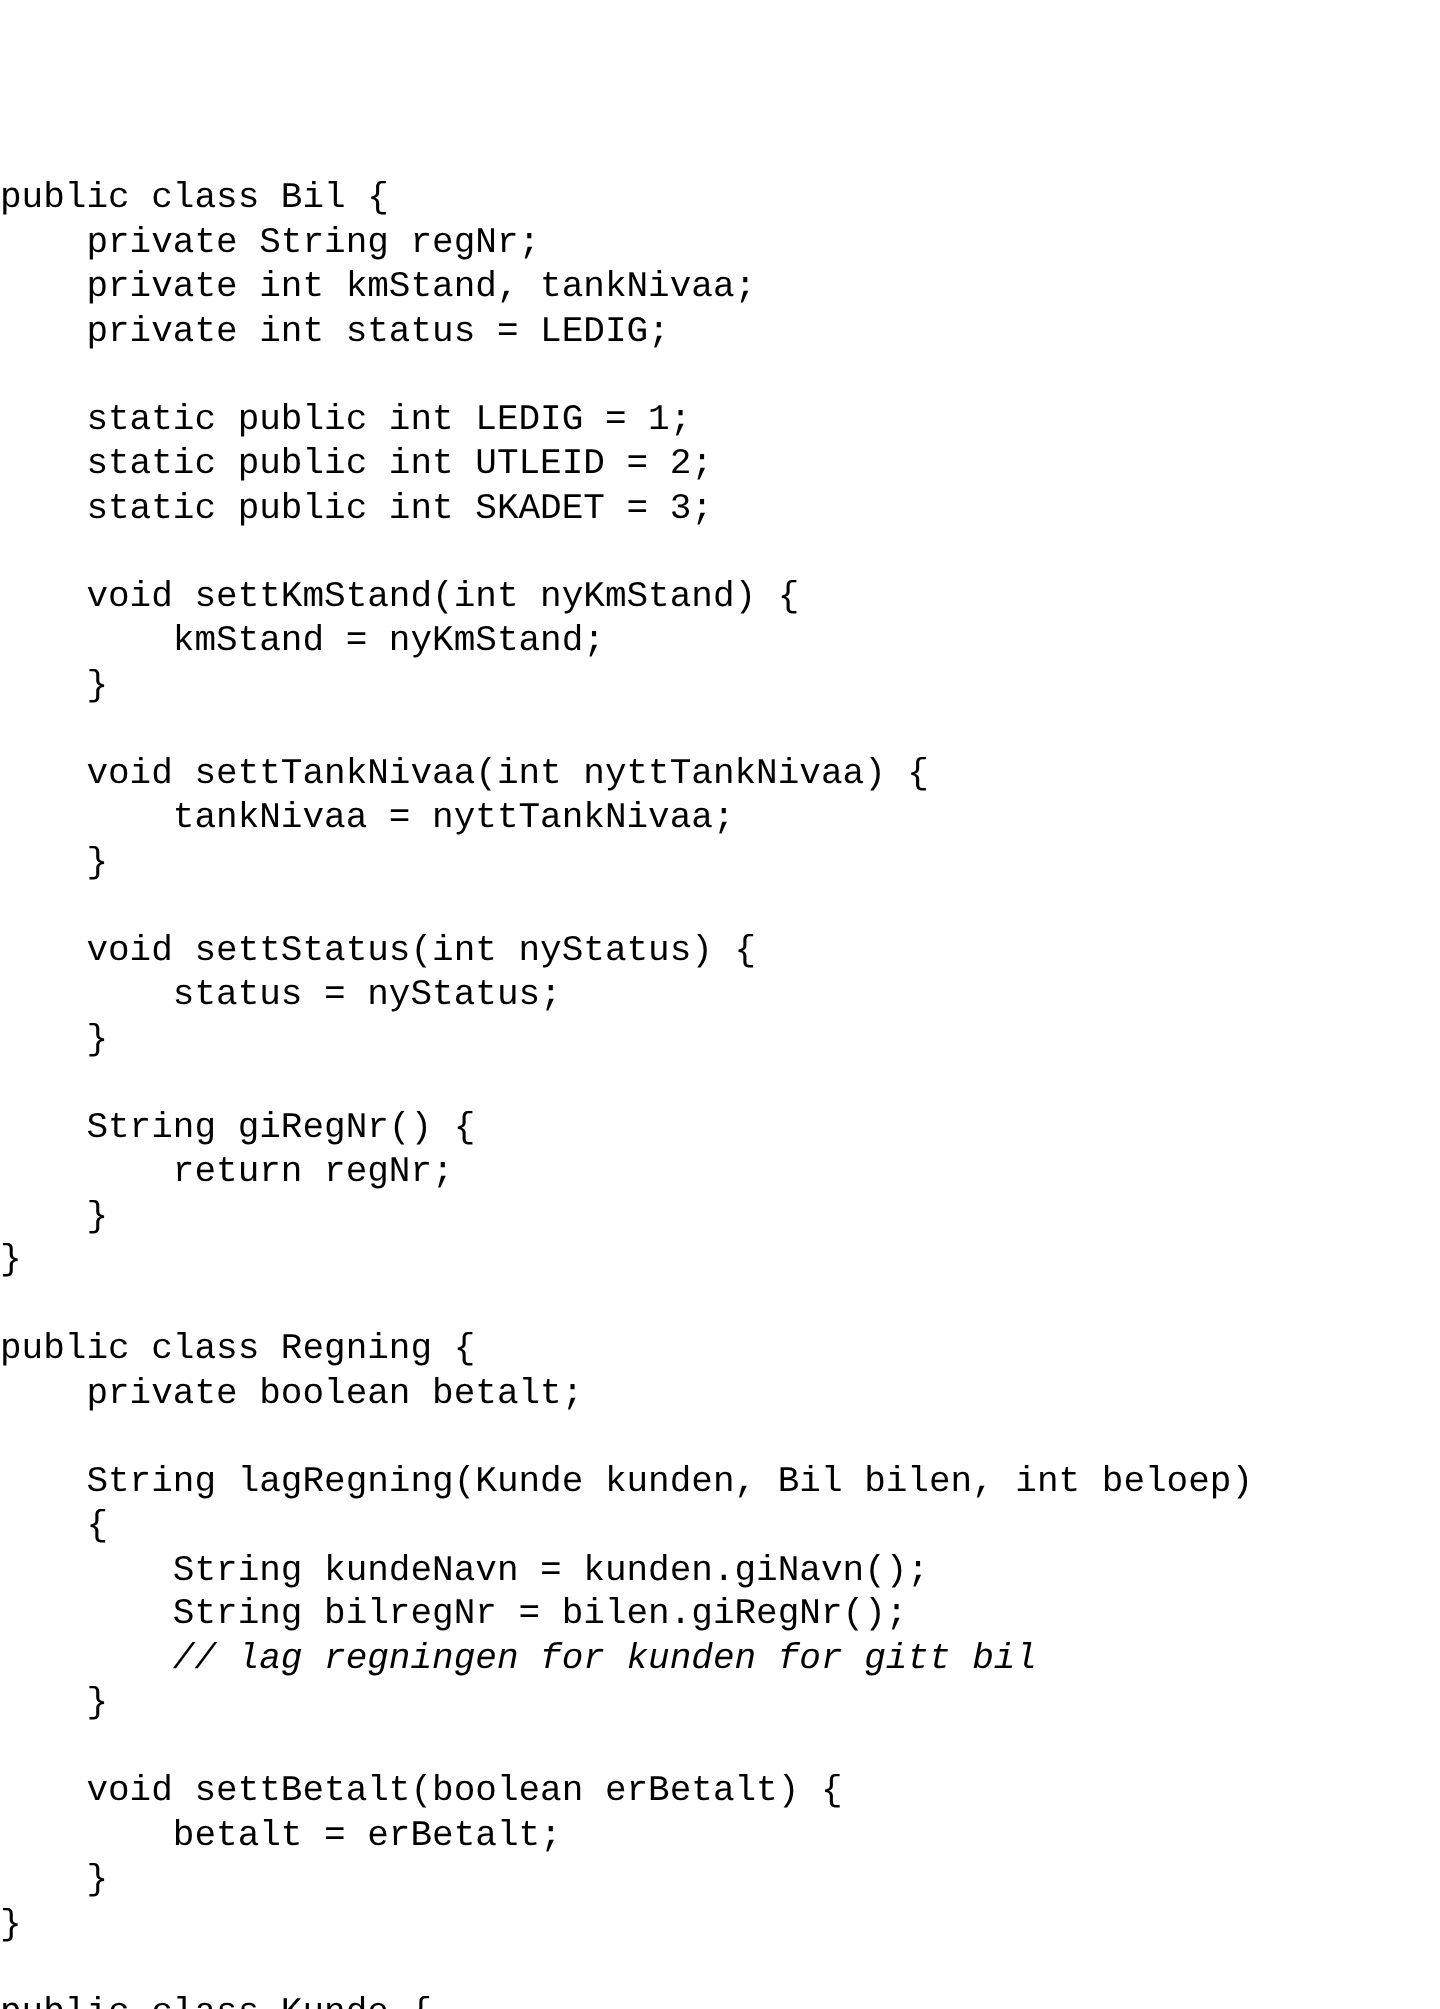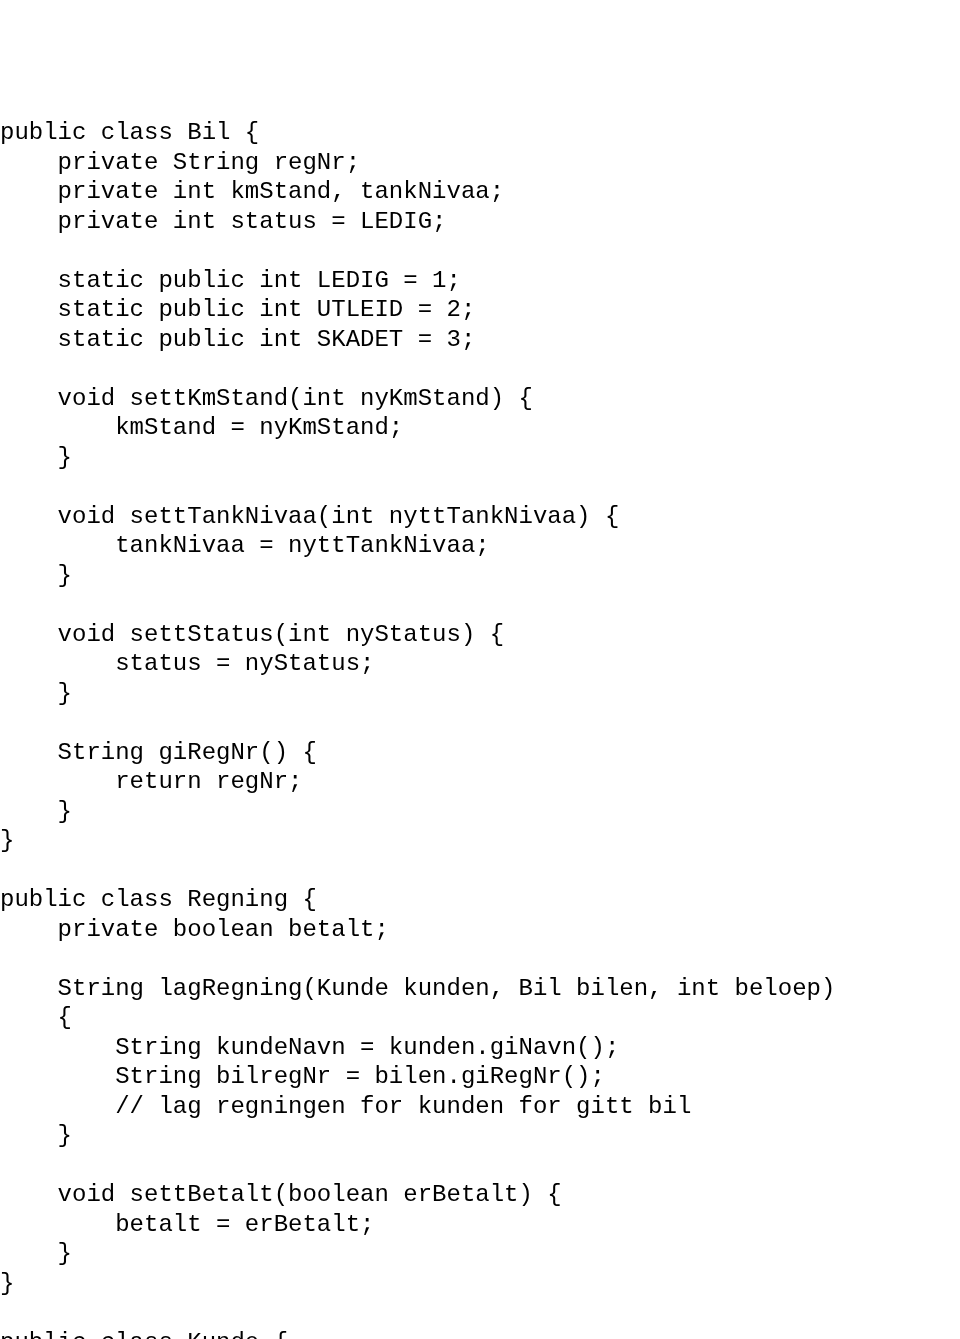--- a/index.html
+++ b/index.html
@@ -20,20 +20,21 @@
   }
   .code-block {
     margin: 0;
     padding: 0;
     font-family: inherit;
     font-size: inherit;
     line-height: inherit;
     white-space: pre;
   }
   .comment {
+    font-style: italic;
   }
 </style>
 </head>
 <body>
 
 
 
 <pre class="code-block"><span>public class Bil {
     private String regNr;
     private int kmStand, tankNivaa;

